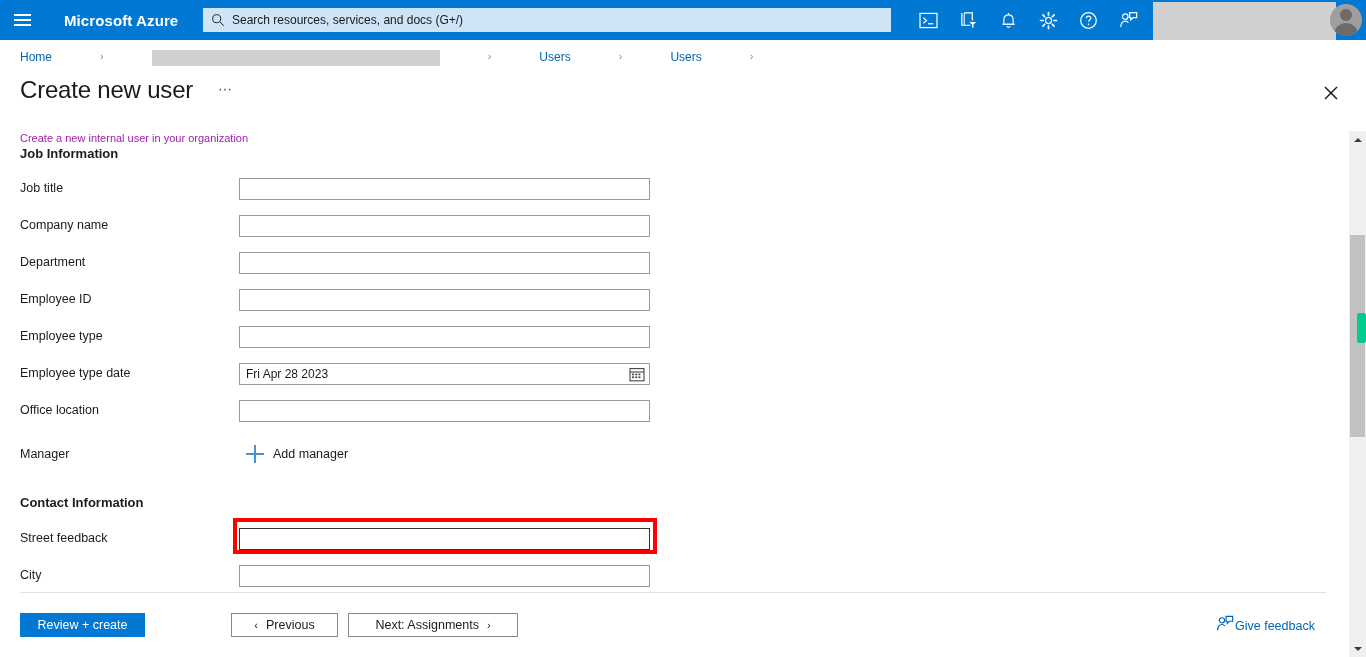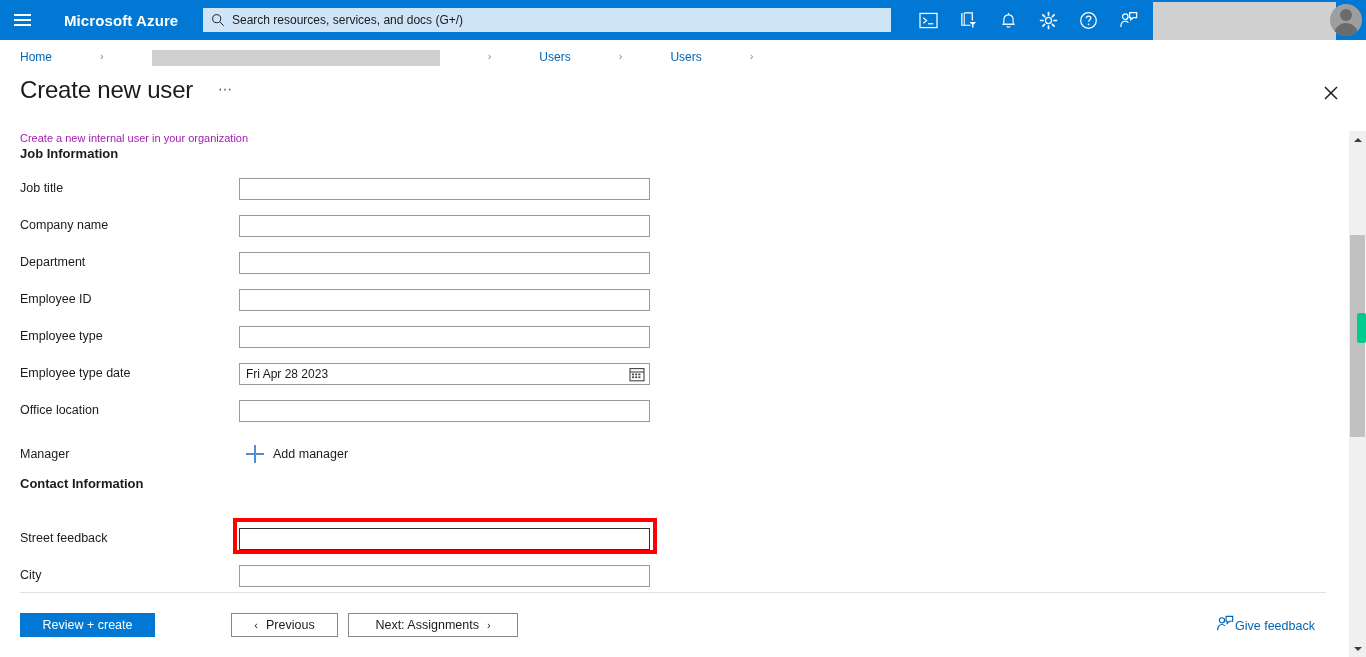--- a/index.html
+++ b/index.html
@@ -157,21 +157,21 @@
   }
   .finput.focused { border: 1.5px solid #323130; }
 
   
   .footer-divider {
     position: absolute; left: 20px; top: 592px;
     width: 1306px; height: 1px; background: #e1e1e1;
   }
   .btn-primary {
     position: absolute; left: 20px; top: 613px;
-    width: 135px; height: 24px;
+    width: 125px; height: 24px;
     background: #0078d4; color: #ffffff;
     border: none; font-size: 12.5px; cursor: pointer;
     font-family: "Liberation Sans", sans-serif;
     display: flex; align-items: center; justify-content: center;
   }
   .btn-sec {
     position: absolute; top: 613px; height: 24px;
     background: #ffffff; color: #1b1b1b;
     border: 1px solid #8a8886; font-size: 12.5px; cursor: pointer;
     font-family: "Liberation Sans", sans-serif;
@@ -369,21 +369,21 @@
   </div>
 
   <div class="frow" style="top:312px;">
     <span class="flabel">Manager</span>
     <div class="addmgr">
       <span class="plus"></span>
       <span class="lbl">Add manager</span>
     </div>
   </div>
 
-  <div class="section-head" style="top:344px;">Contact Information</div>
+  <div class="section-head" style="top:363px;">Contact Information</div>
 
   <div class="frow" style="top:396px;">
     <span class="flabel">Street feedback</span>
     <input class="finput focused" type="text" placeholder="" style="">
   </div>
 
   <div class="frow" style="top:433px;">
     <span class="flabel">City</span>
     <input class="finput" type="text" placeholder="" style="">
   </div>

